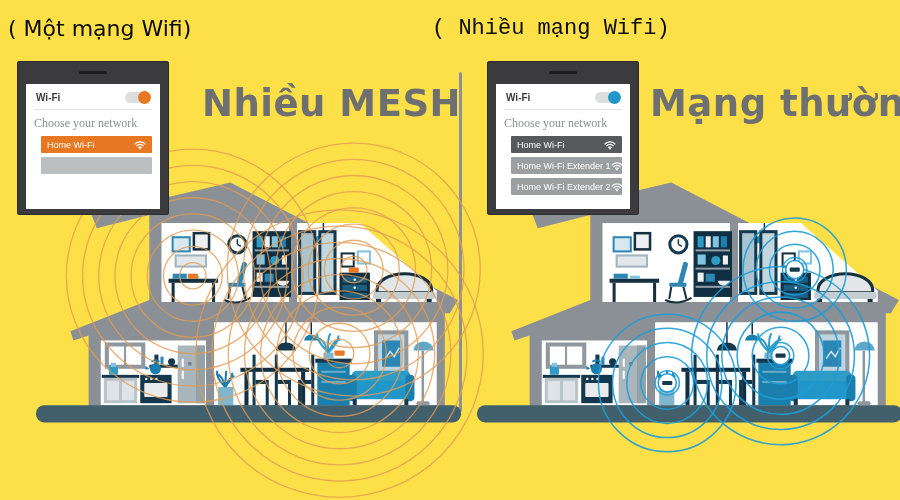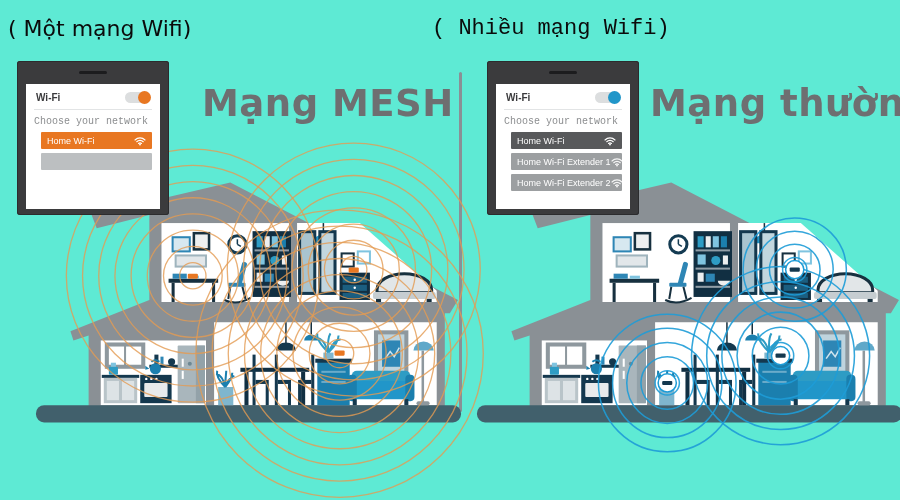--- a/index.html
+++ b/index.html
@@ -1,17 +1,17 @@
 <!DOCTYPE html>
 <html style="--mesh-accent: #E87722; --mesh-ring: #E49B53; --std-accent: #2196C9; --std-ring: #1E9CD7; --title-gray: #6E6F71; --house-wall: #8A9095; --house-ground: #41606C;"><head>
 <meta charset="utf-8">
 <style>
   html,body{margin:0;padding:0;background:#fff;}
   .stage{
-    position:relative;width:900px;height:500px;background:#5eead4;
+    position:relative;width:900px;height:500px;background:#fde047;
     overflow:hidden;font-family:"DejaVu Sans",sans-serif;
   }
   
   .caption{position:absolute;top:16px;font-size:22px;font-weight:500;color:#0b0b0b;white-space:nowrap;}
   .caption-left{left:8px;}
   .caption-right{left:432px;font-family:Liberation Mono, monospace;}
   .big-title{position:absolute;top:82px;font-size:37px;font-weight:bold;color:var(--title-gray,#6E6F71);white-space:nowrap;letter-spacing:0.5px;}
   .title-left{left:202px;}
   .title-right{left:650px;}
   .divider{position:absolute;left:459px;top:72px;width:3px;height:340px;background:#8A9095;border-radius:2px;}
@@ -21,21 +21,21 @@
   .phone-left{left:17px;top:61px;}
   .phone-right{left:487px;top:61px;}
   .speaker{width:28px;height:3px;background:#1c1c1e;border-radius:2px;margin:10px auto 0;}
   .screen{position:absolute;left:9px;right:9px;top:23px;bottom:6px;background:#fff;overflow:hidden;padding:5px 8px 0;}
   .wifi-row{display:flex;justify-content:space-between;align-items:center;padding:3px 2px 6px;border-bottom:1px solid #E2E4E5;}
   .wifi-label{font-size:10px;font-weight:bold;color:#3A3A3C;font-family:"Liberation Sans",sans-serif;}
   .toggle{width:25px;height:11px;border-radius:6px;background:#DCDEDF;position:relative;}
   .toggle .knob{position:absolute;right:-1px;top:-1px;width:13px;height:13px;border-radius:50%;}
   .p-left .knob{background:var(--mesh-accent,#E87722);}
   .p-right .knob{background:var(--std-accent,#2196C9);}
-  .choose{font-size:10px;color:#8C8E90;margin:6px 0 5px;font-family:Liberation Mono, monospace;}
+  .choose{font-size:12px;color:#8C8E90;margin:6px 0 5px;font-family:Liberation Serif, serif;}
   .net-row{height:17px;border-radius:1px;margin-bottom:4px;display:flex;align-items:center;justify-content:space-between;padding:0 6px;color:#fff;font-size:9px;font-family:"Liberation Sans",sans-serif;white-space:nowrap;margin-left:7px;}
   .p-left .net-0{background:var(--mesh-accent,#E87722);}
   .p-left .net-empty{background:#BCBFC1;}
   .p-right .net-0{background:#58595B;}
   .p-right .net-1,.p-right .net-2{background:#9C9FA1;}
   .net-row svg{width:12px;height:10px;flex:none;}
 
   
   .house{position:absolute;width:425px;height:246px;overflow:visible;z-index:2;}
   .house-left{left:36px;top:179px;}
@@ -190,21 +190,21 @@
           <path d="M2,7 a14,14 0 0 1 20,0"></path>
           <path d="M5.5,10.5 a9,9 0 0 1 13,0"></path>
           <path d="M9,14 a4.5,4.5 0 0 1 6,0"></path>
         </g>
         <circle cx="12" cy="16" r="1.8" fill="currentColor"></circle>
       </symbol>
     </defs>
   </svg>
 
   <div class="caption caption-left">( Một mạng Wifi)</div>
-  <div class="big-title title-left">Mạng MESH</div>
+  <div class="big-title title-left">Nhiều MESH</div>
 
   <svg class="house house-left" viewBox="0 0 420 240" style="--wall:var(--house-wall);--ground:var(--house-ground)">
     <use href="#house"></use>
 
     <g fill="var(--mesh-accent,#E87722)">
       <rect x="150" y="92" width="10" height="5" rx="1"></rect>
       <rect x="309" y="86" width="10" height="5" rx="1"></rect>
       <rect x="295" y="168" width="10" height="5" rx="1"></rect>
     </g>
 

